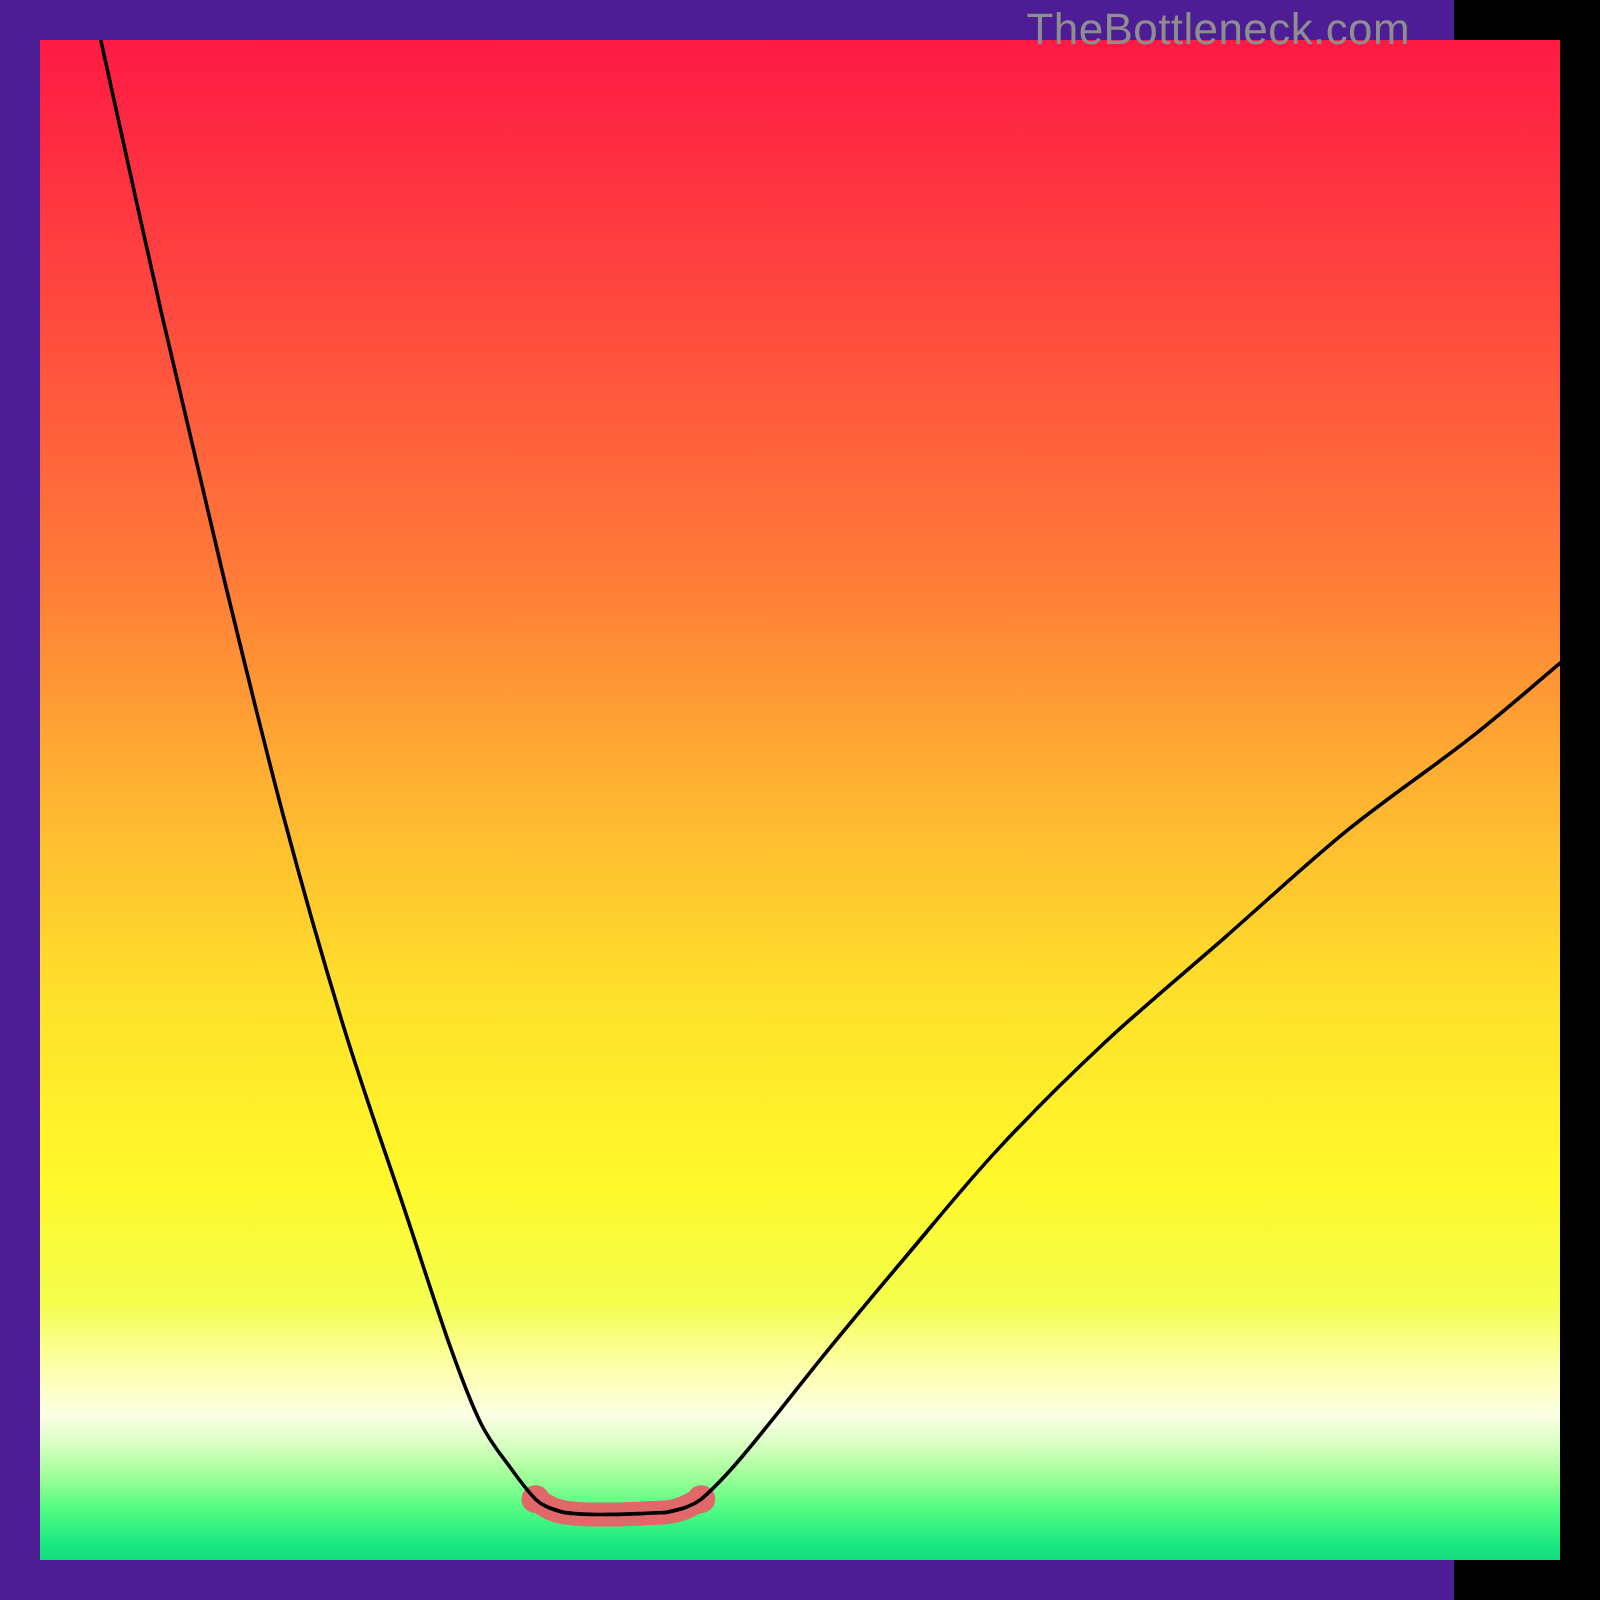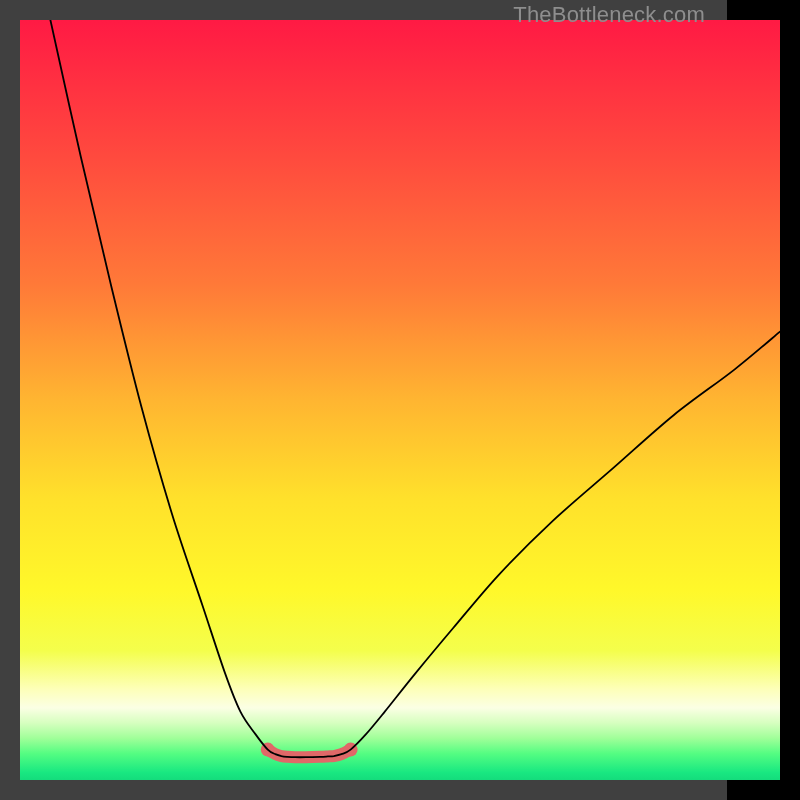--- a/index.html
+++ b/index.html
@@ -9,21 +9,21 @@
     height: 800px;
     background: #000;
     overflow: hidden;
   }
   .frame {
     position: absolute;
     left: 0;
     top: 0;
     width: 727px;
     height: 800px;
-    background: #404040;
+    background: #4c1d95;
   }
   .plot {
     position: absolute;
     left: 20px;
     top: 20px;
     width: 760px;
     height: 760px;
     overflow: hidden;
   }
   .watermark {

